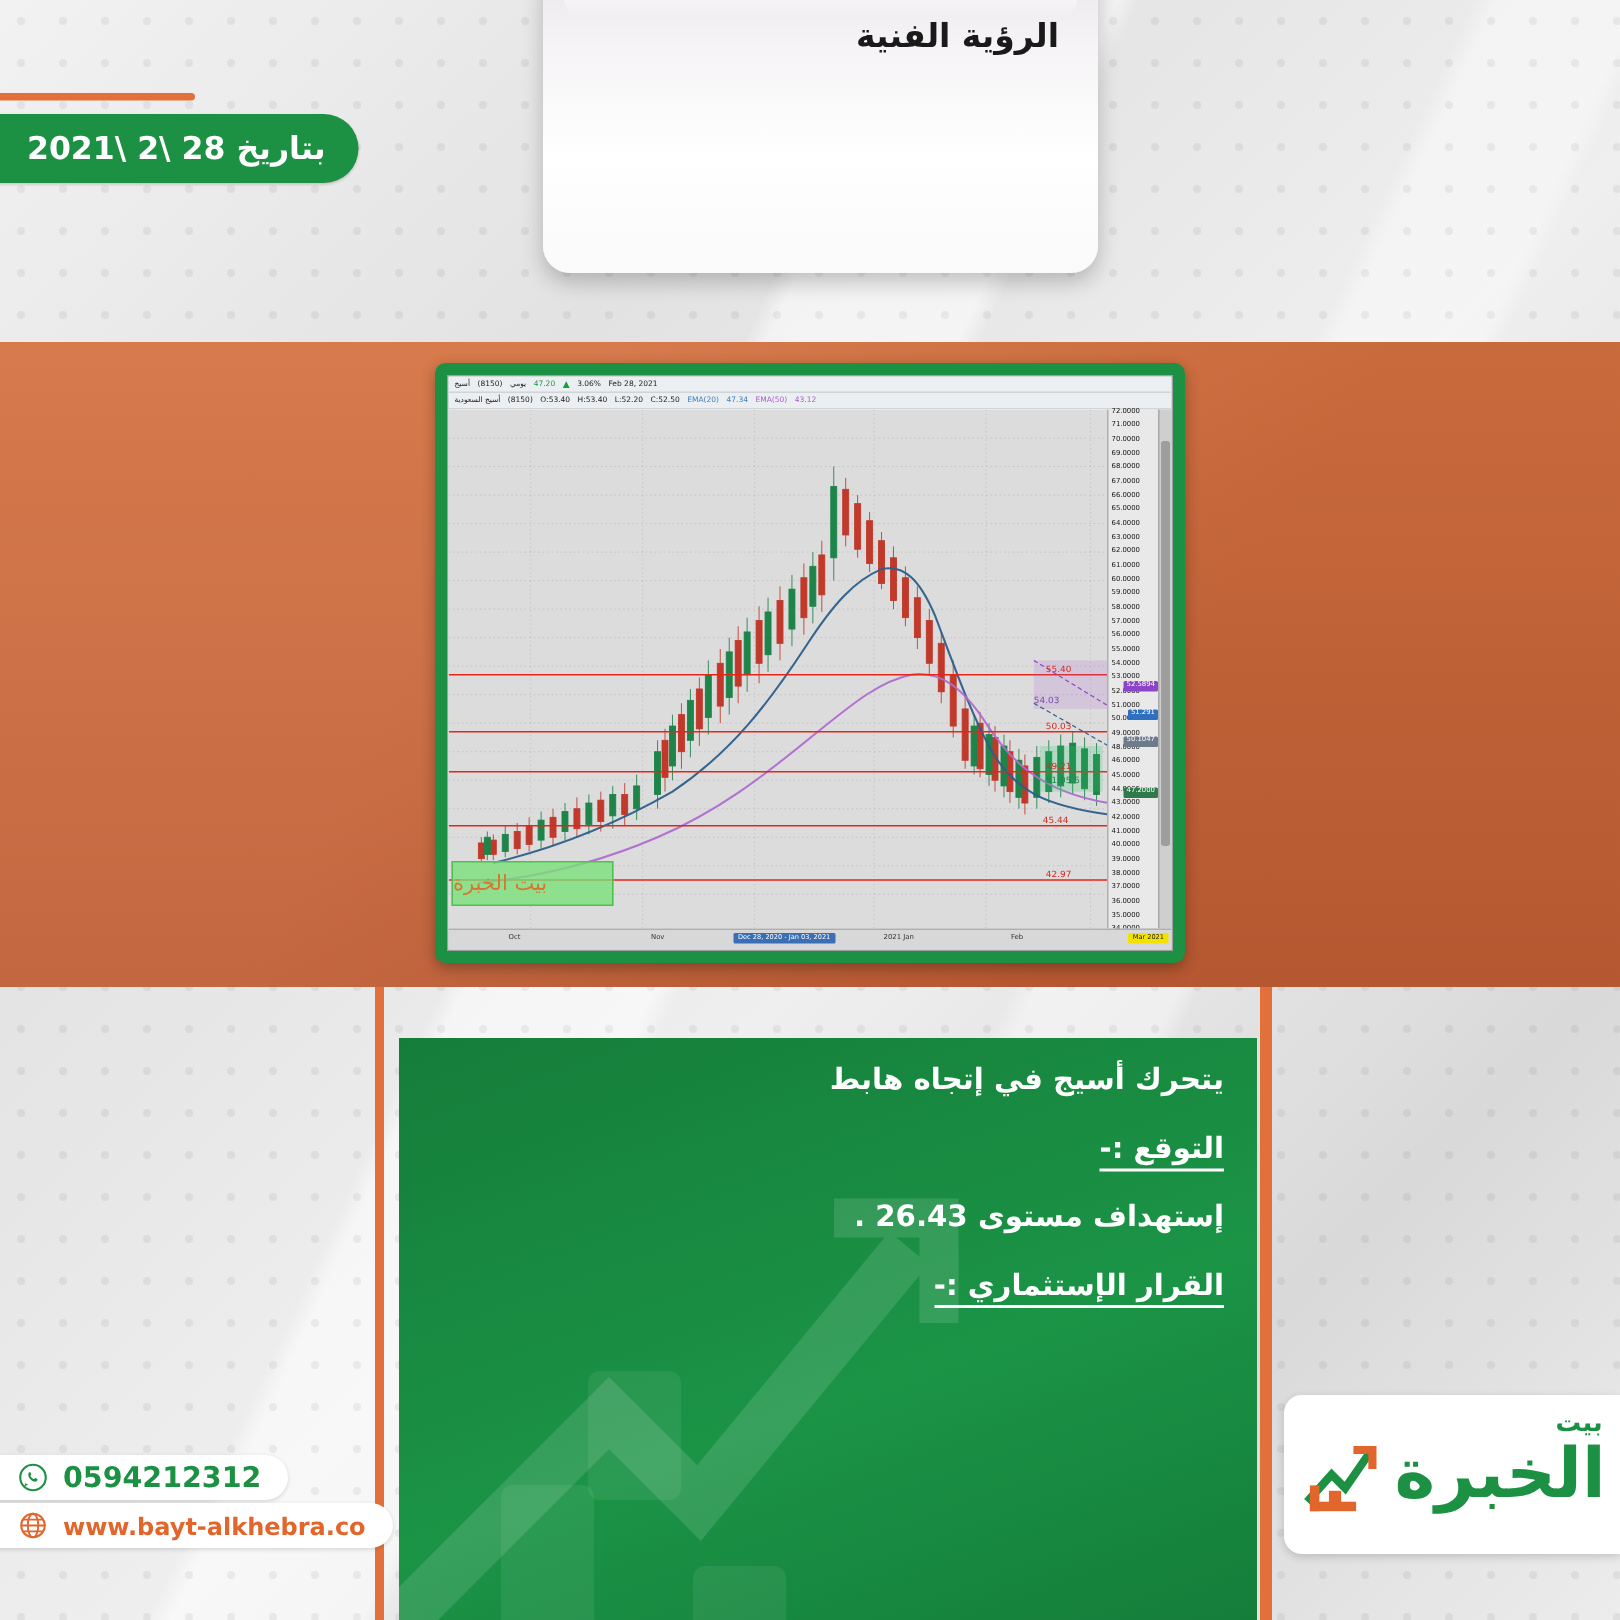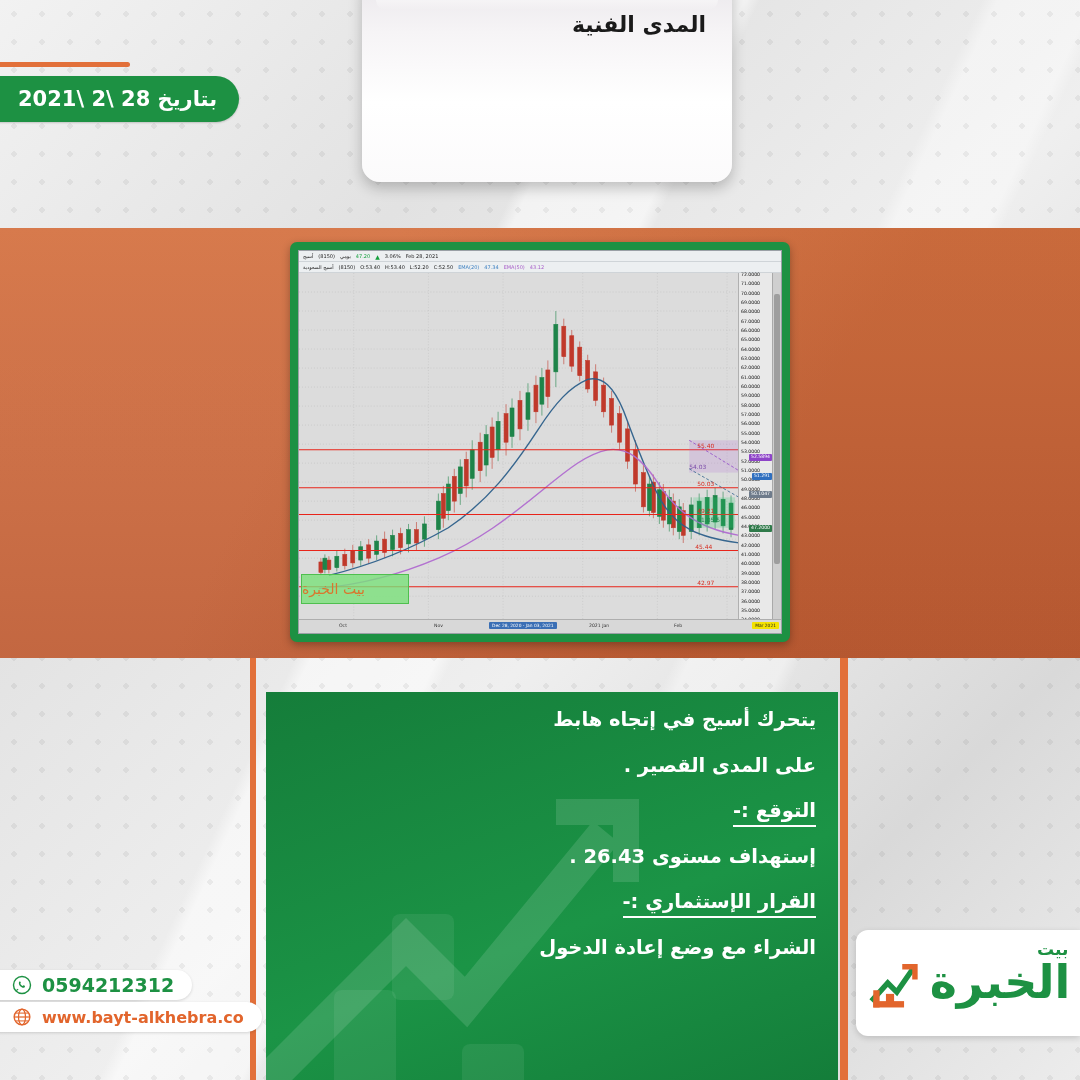--- a/index.html
+++ b/index.html
@@ -245,21 +245,21 @@
   <div class="bg-diag"></div>
   <div class="bg-dots"></div>
 
   <div class="orange-band"></div>
 
   <div class="date-rule"></div>
   <div class="date-badge">بتاريخ 28 \2 \2021</div>
 
   <div class="title-card">
     <div class="sheen"></div>
-    <div class="title-sub">المدى الفنية</div>
+    <div class="title-sub">الرؤية الفنية</div>
   </div>
 
   <div class="chart-outer">
     <div class="chart-inner">
 
       <div class="ch-hdr1">
         <span>أسيج</span>
         <span>(8150)</span>
         <span>يومي</span>
         <span class="up">47.20</span>
@@ -562,29 +562,27 @@
     <svg class="arrow-deco" viewBox="0 0 420 420">
       <path d="M10,380 L150,240 L210,300 L350,130" stroke="#ffffff" stroke-width="34" fill="none" stroke-linejoin="miter"></path>
       <path d="M300,110 L370,110 L370,180" stroke="#ffffff" stroke-width="26" fill="none"></path>
     </svg>
     <div class="bar-deco" style="left:126px;top:222px;width:62px;height:86px;"></div>
     <div class="bar-deco" style="left:68px;top:298px;width:62px;height:124px;"></div>
     <div class="bar-deco" style="left:196px;top:352px;width:62px;height:70px;"></div>
 
     <div class="panel-text">
       <div class="ln">يتحرك أسيج  في إتجاه هابط</div>
-      <div class="ln">على المدى القصير .</div>
       <div class="hdr-wrap">
         <div class="ln hdr" style="margin-bottom:0">التوقع :-</div>
       </div>
       <div class="ln">إستهداف مستوى 26.43 .</div>
       <div class="hdr-wrap">
         <div class="ln hdr" style="margin-bottom:0">القرار الإستثماري :-</div>
       </div>
-      <div class="ln">الشراء مع وضع إعادة الدخول</div>
     </div>
   </div>
   <div class="rail-orange"></div>
 
   <div class="pill phone">
     <svg class="ic" viewBox="0 0 24 24">
       <circle cx="12" cy="12" r="10.2" fill="none" stroke="#1d9143" stroke-width="1.7"></circle>
       <path d="M8.6,8.2 c0.4,-0.6 0.9,-0.5 1.2,-0.4 0.3,0.1 0.7,1.3 0.8,1.5 0.1,0.2 0,0.4 -0.2,0.6 l-0.4,0.4 c-0.2,0.2 -0.1,0.4 0,0.6 0.5,0.9 1.5,1.8 2.4,2.2 0.3,0.1 0.5,0.1 0.6,-0.1 l0.4,-0.5 c0.2,-0.2 0.4,-0.2 0.6,-0.1 0.2,0.1 1.4,0.7 1.5,0.9 0.1,0.2 0.1,0.8 -0.3,1.3 -0.5,0.6 -1.5,0.9 -2.5,0.6 -2,-0.6 -3.9,-2.5 -4.4,-4.4 -0.2,-0.9 0,-1.9 0.3,-2.6z" fill="#1d9143"></path>
       <path d="M4.6,19.6 l1.4,-3.1 2.0,1.1 -3.4,2.0z" fill="#1d9143"></path>
     </svg>

